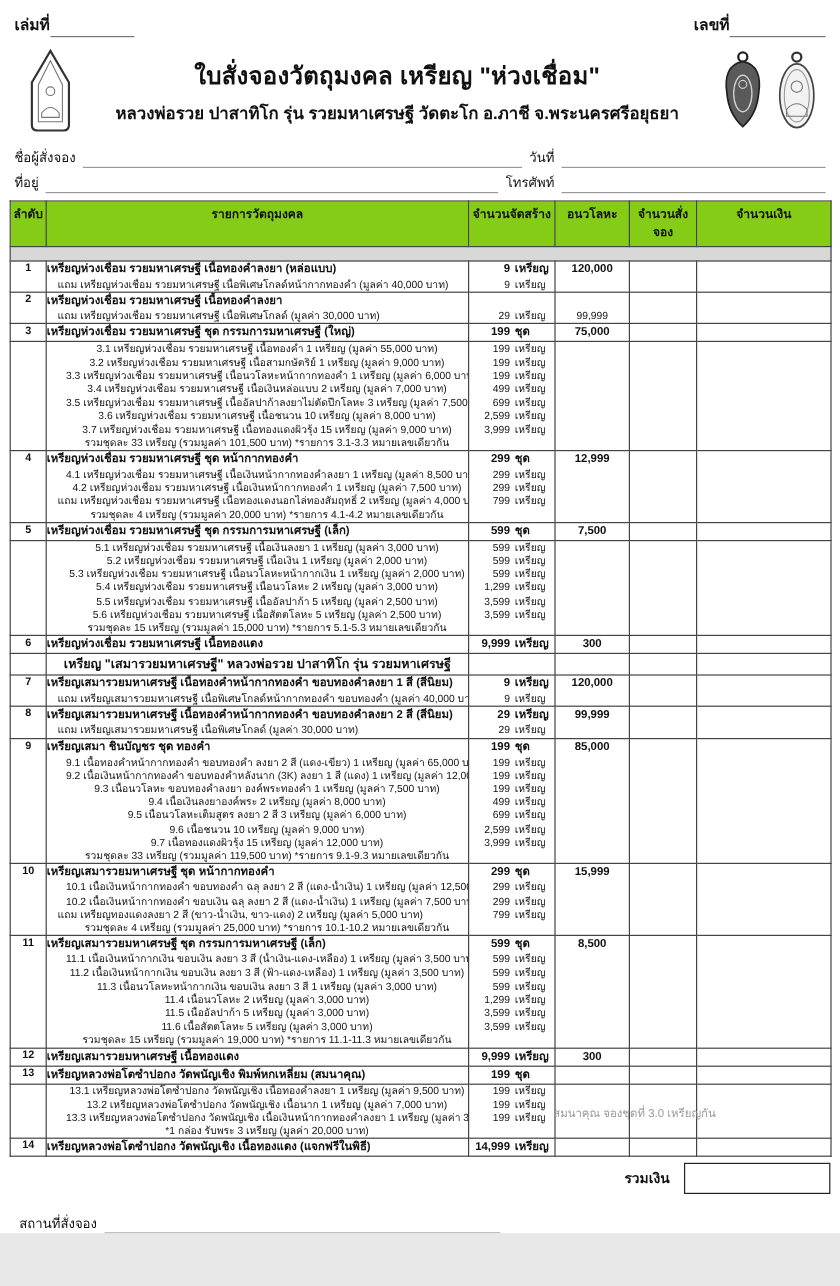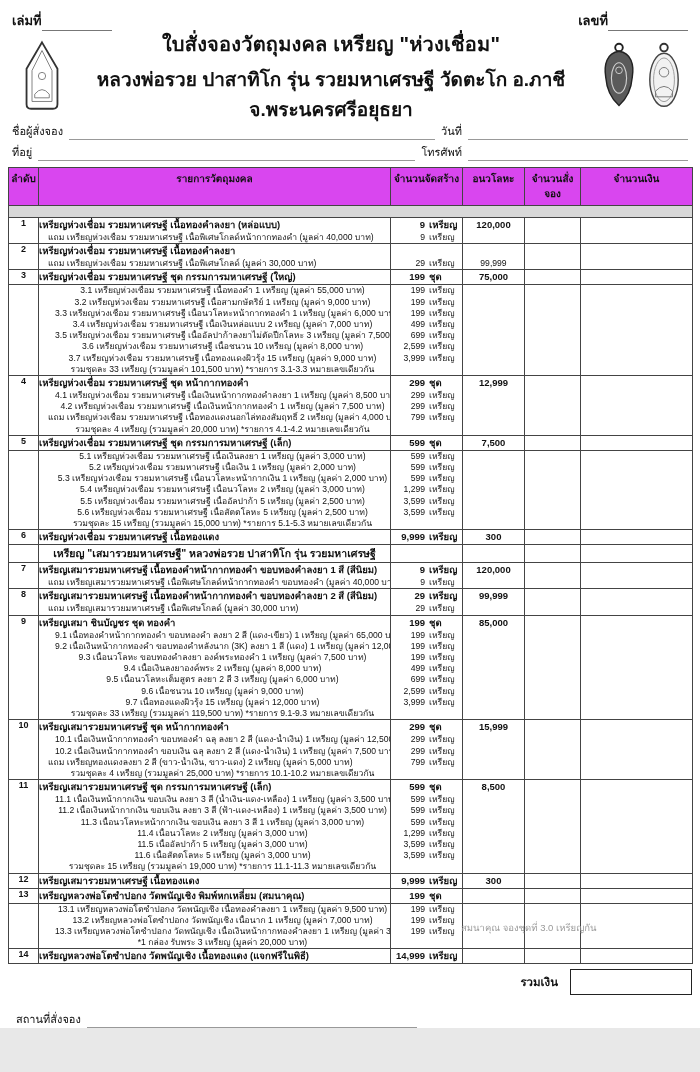--- a/index.html
+++ b/index.html
@@ -8,31 +8,31 @@
     font-family:"Liberation Sans", sans-serif;position:relative;overflow:hidden;
     box-sizing:border-box;padding:8px 8px 0 8px;
   }
   .toprow{display:flex;justify-content:space-between;align-items:flex-end;padding:2px 4px 0 4px;}
   .topfield{display:flex;align-items:flex-end;font-size:13px;font-weight:bold;}
   .blank{display:inline-block;border-bottom:1px solid #777;height:14px;}
   .w70{width:70px;} .w80{width:80px;}
   .masthead{display:flex;align-items:center;justify-content:space-between;padding:2px 10px 0 14px;height:86px;}
   .titles{flex:1;text-align:center;}
   .title{font-size:20px;font-weight:bold;letter-spacing:.2px;}
-  .subtitle{font-size:19px;font-weight:bold;margin-top:4px;}
+  .subtitle{font-size:14px;font-weight:bold;margin-top:4px;}
   .amulets-right{display:flex;gap:8px;align-items:center;}
   .fieldrow{display:flex;align-items:flex-end;font-size:11px;padding:3px 4px 0 4px;}
   .fieldrow .lbl{white-space:nowrap;}
   .fill{flex:1;border-bottom:1px solid #999;height:12px;margin:0 6px;}
   .fix220{width:220px;border-bottom:1px solid #999;height:12px;margin-left:6px;}
   .fix330{width:330px;border-bottom:1px solid #999;height:12px;margin:0 6px 0 6px;}
 
   table.order{border-collapse:collapse;width:684px;margin:6px auto 0 auto;border:1.5px solid #222;table-layout:fixed;}
   table.order th, table.order td{border:1px solid #444;padding:0;vertical-align:top;}
-  table.order th{font-size:10px;font-weight:bold;padding:3px 0 4px 0;background:#d946ef;}
+  table.order th{font-size:10px;font-weight:bold;padding:3px 0 4px 0;background:#84cc16;}
   td.band{height:11px;background:#d8d8d8;padding:0;}
   td.cno{text-align:center;font-size:9px;font-weight:bold;padding-top:2px;}
   td.cdesc{padding:1px 2px 2px 4px;}
   td.cqty{padding:1px 0 2px 0;}
   td.cprice{padding:1px 0 2px 0;text-align:center;}
   td.corder,td.camt{padding:1px 0 2px 0;}
   td.csection{text-align:center;font-size:10.5px;font-weight:bold;padding:2px 0;}
   .line-m{font-size:9.5px;line-height:14px;font-weight:bold;white-space:nowrap;overflow:hidden;}
   .line-s{font-size:8.6px;line-height:11.2px;white-space:nowrap;overflow:hidden;}
   .i1{padding-left:9px;} .i2{padding-left:16px;text-align:center;}

